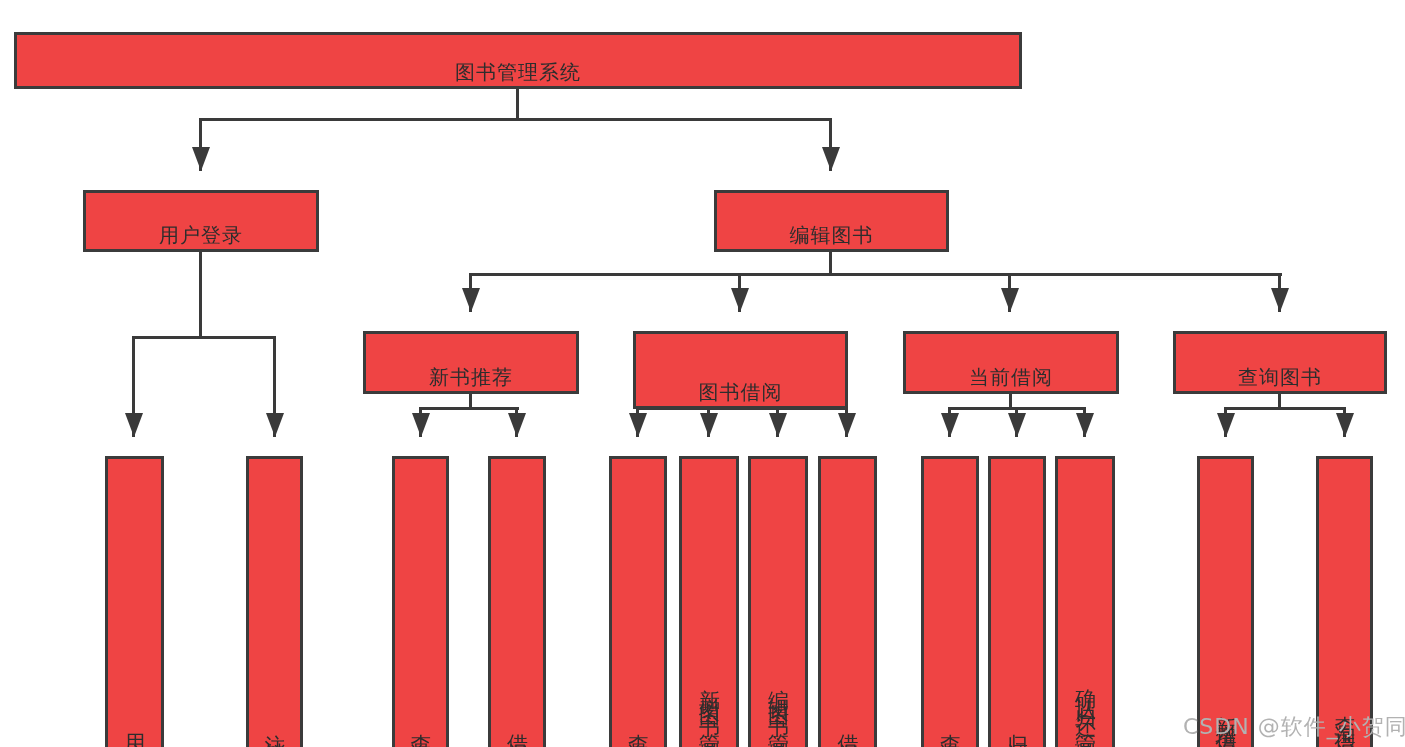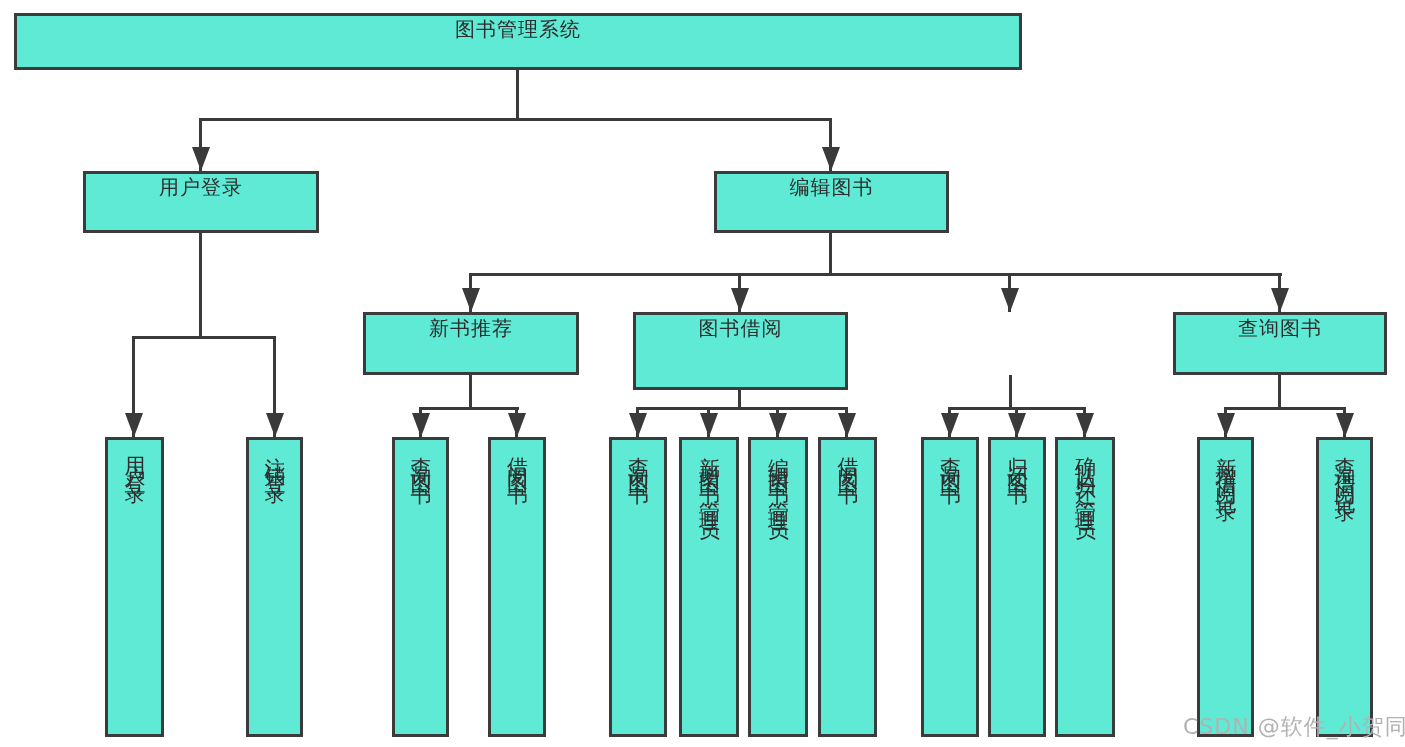--- a/index.html
+++ b/index.html
@@ -7,28 +7,29 @@
     position:relative;
     width:1405px;height:747px;
     background:#ffffff;
     font-family:"DejaVu Sans","Liberation Sans",sans-serif;
     overflow:hidden;
   }
   .node{
     position:absolute;
     box-sizing:border-box;
     border:3px solid #3b3b3b;
-    background:#5eead4;
+    background:#ef4444;
     display:flex;
-    align-items:flex-start;
+    align-items:flex-end;
     justify-content:center;
     color:#2d2d2d;
     font-size:20px;
     letter-spacing:1px;
     z-index:2;
+    margin-top:19px;
   }
   .leaf .vtext{
     writing-mode:vertical-rl;
     text-orientation:mixed;
     font-size:21px;
     letter-spacing:9px;
     line-height:1;
     color:#2d2d2d;
   }
   .hline{position:absolute;height:3px;background:#3a3a3a;z-index:1;}
@@ -68,20 +69,23 @@
   </div>
   <div class="node" style="left:714px;top:171px;width:235px;height:62px;">
     <span>编辑图书</span>
   </div>
 
   <div class="node" style="left:363px;top:312px;width:216px;height:63px;">
     <span>新书推荐</span>
   </div>
   <div class="node" style="left:633px;top:312px;width:215px;height:78px;">
     <span>图书借阅</span>
+  </div>
+  <div class="node" style="left:903px;top:312px;width:216px;height:63px;">
+    <span>当前借阅</span>
   </div>
   <div class="node" style="left:1173px;top:312px;width:214px;height:63px;">
     <span>查询图书</span>
   </div>
 
   <div class="node leaf" style="left:105px;top:437px;width:59px;height:300px;">
     <span class="vtext">用户登录</span>
   </div>
   <div class="node leaf" style="left:246px;top:437px;width:57px;height:300px;">
     <span class="vtext">注销登录</span>

